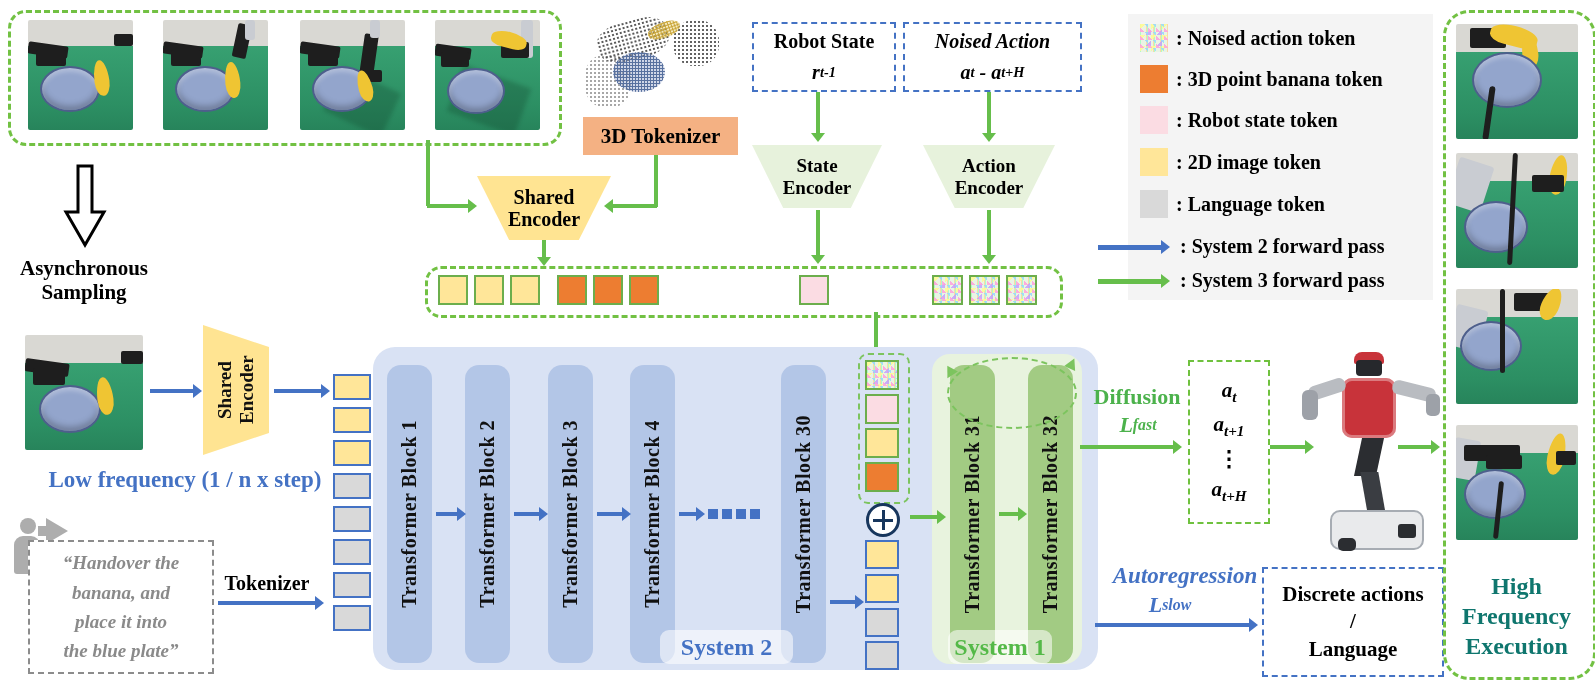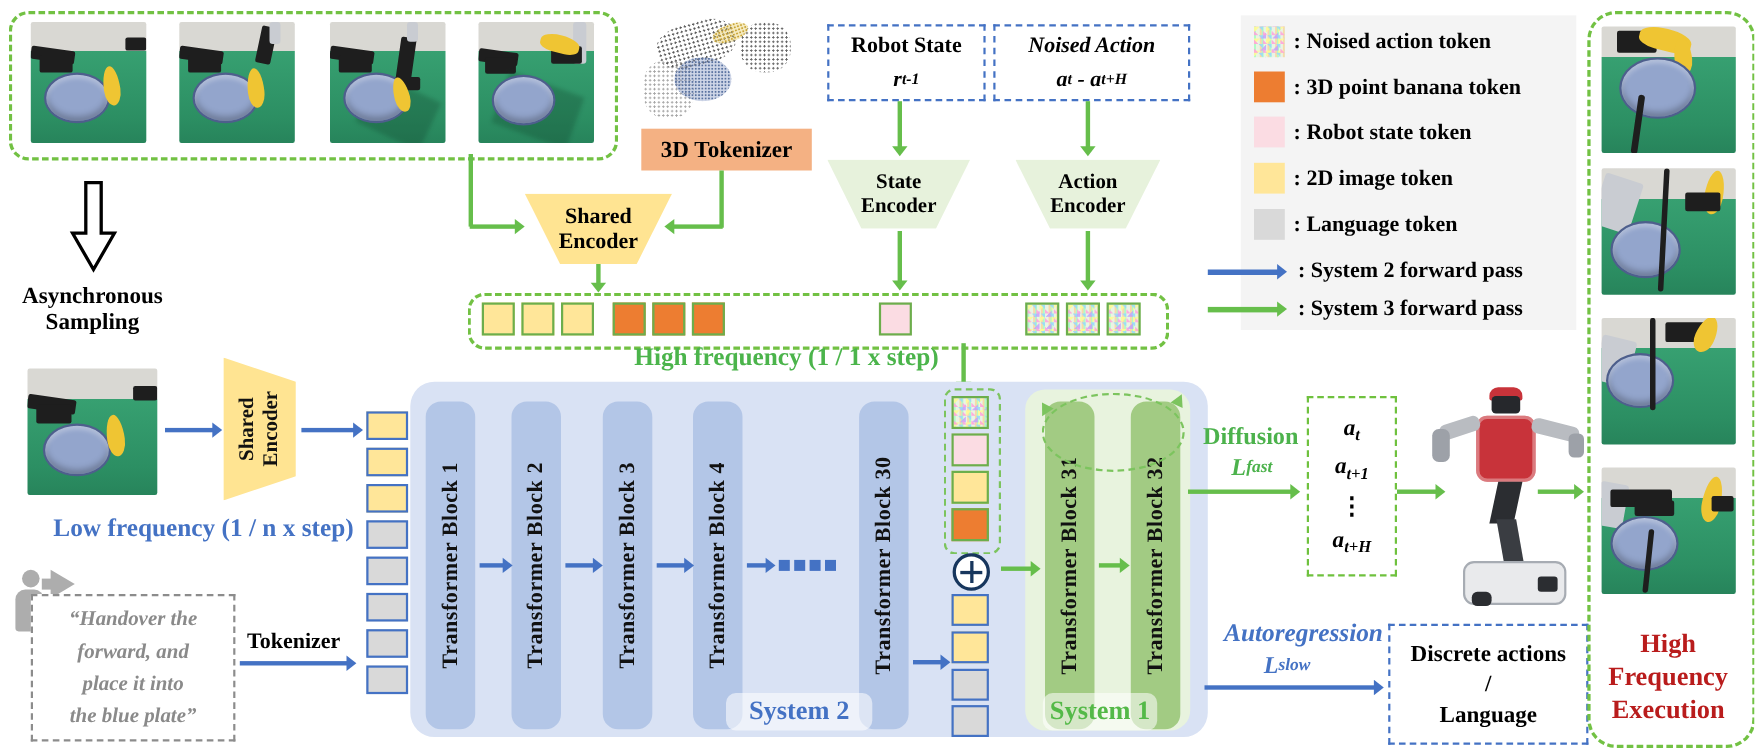--- a/index.html
+++ b/index.html
@@ -184,21 +184,20 @@
   <div class="tok gb yellow" style="left:474px;top:275px;width:30px;height:30px;"></div>
   <div class="tok gb yellow" style="left:510px;top:275px;width:30px;height:30px;"></div>
   <div class="tok gb orange" style="left:557px;top:275px;width:30px;height:30px;"></div>
   <div class="tok gb orange" style="left:593px;top:275px;width:30px;height:30px;"></div>
   <div class="tok gb orange" style="left:629px;top:275px;width:30px;height:30px;"></div>
   <div class="tok gb pink" style="left:799px;top:275px;width:30px;height:30px;"></div>
   <div class="tok gb mosaic" style="left:932px;top:275px;width:31px;height:30px;"></div>
   <div class="tok gb mosaic" style="left:969px;top:275px;width:31px;height:30px;"></div>
   <div class="tok gb mosaic" style="left:1006px;top:275px;width:31px;height:30px;"></div>
 
-  <div class="abs ctr bold" style="left:550px;top:312px;width:330px;height:26px;font-size:23px;color:#4BB44B;">High frequency (1 / 1 x step)</div>
   <div class="ar ar-v green" style="left:874px;top:312px;height:36px;"></div>
 
   <svg class="abs" style="left:62px;top:163px;" width="46" height="86" viewBox="0 0 46 86">
     <path d="M16 3 h14 v46 h12 L23 82 L4 49 h12 Z" fill="#ffffff" stroke="#000" stroke-width="3"></path>
   </svg>
   <div class="abs ctr bold" style="left:5px;top:252px;width:158px;height:52px;font-size:21px;line-height:1.15;align-items:flex-end;">
     <span style="width:140px;">Asynchronous Sampling</span>
   </div>
 
   <div class="photo" style="left:25px;top:335px;width:118px;height:115px;">
@@ -218,21 +217,21 @@
   <div class="abs" style="left:12px;top:518px;width:60px;height:62px;">
     <div class="abs" style="left:8px;top:0;width:16px;height:16px;border-radius:50%;background:#ADADAD;"></div>
     <div class="abs" style="left:2px;top:18px;width:26px;height:38px;border-radius:9px 9px 3px 3px;background:#ADADAD;"></div>
     <div class="abs" style="left:26px;top:8px;width:10px;height:10px;background:#ADADAD;"></div>
     <div class="tri" style="left:34px;top:0;border-top:13px solid transparent;border-bottom:13px solid transparent;border-right:22px solid #ADADAD;transform:rotate(180deg);"></div>
   </div>
 
   <div class="abs" style="left:28px;top:540px;width:182px;height:130px;border:2px dashed #8C8C8C;background:#fff;">
     <div class="ctr" style="height:100%;flex-direction:column;font-style:italic;font-weight:bold;color:#8A8A8A;font-size:19px;line-height:1.55;">
       <div>“Handover the</div>
-      <div>forward, and</div>
+      <div>banana, and</div>
       <div>place it into</div>
       <div>the blue plate”</div>
     </div>
   </div>
   <div class="abs ctr bold" style="left:213px;top:571px;width:108px;height:24px;font-size:20px;">Tokenizer</div>
   <div class="ar ar-h blue" style="left:218px;top:601px;width:98px;"></div>
 
   <div class="tok bb yellow" style="left:333px;top:374px;width:38px;height:26px;"></div>
   <div class="tok bb yellow" style="left:333px;top:407px;width:38px;height:26px;"></div>
   <div class="tok bb yellow" style="left:333px;top:440px;width:38px;height:26px;"></div>
@@ -375,21 +374,21 @@
   </div>
   <div class="photo" style="left:1456px;top:425px;width:122px;height:115px;">
     <div class="silver" style="left:-4px;top:14px;width:26px;height:40px;transform:rotate(10deg);"></div>
     <div class="blk" style="left:8px;top:20px;width:56px;height:16px;"></div>
     <div class="blk" style="left:30px;top:30px;width:36px;height:14px;"></div>
     <div class="banana" style="left:92px;top:8px;width:17px;height:42px;transform:rotate(12deg);"></div>
     <div class="blk" style="left:100px;top:26px;width:20px;height:14px;"></div>
     <div class="plate" style="left:8px;top:44px;width:58px;height:46px;"></div>
     <div class="blk" style="left:40px;top:56px;width:5px;height:58px;transform:rotate(6deg);border-radius:3px;"></div>
   </div>
-  <div class="abs ctr bold" style="left:1448px;top:566px;width:137px;height:100px;font-size:24px;line-height:1.25;color:#b91c1c;">
+  <div class="abs ctr bold" style="left:1448px;top:566px;width:137px;height:100px;font-size:24px;line-height:1.25;color:#0f766e;">
     <span style="width:125px;">High Frequency Execution</span>
   </div>
 
   <div class="abs" style="left:1128px;top:14px;width:305px;height:286px;background:#F4F4F4;"></div>
 
   <div class="tok mosaic abs" style="left:1140px;top:24px;width:28px;height:28px;"></div>
   <div class="legend-row" style="left:1176px;top:27px;">: Noised action token</div>
 
   <div class="abs" style="left:1140px;top:65px;width:28px;height:28px;background:#ED7D31;"></div>
   <div class="legend-row" style="left:1176px;top:68px;">: 3D point banana token</div>

